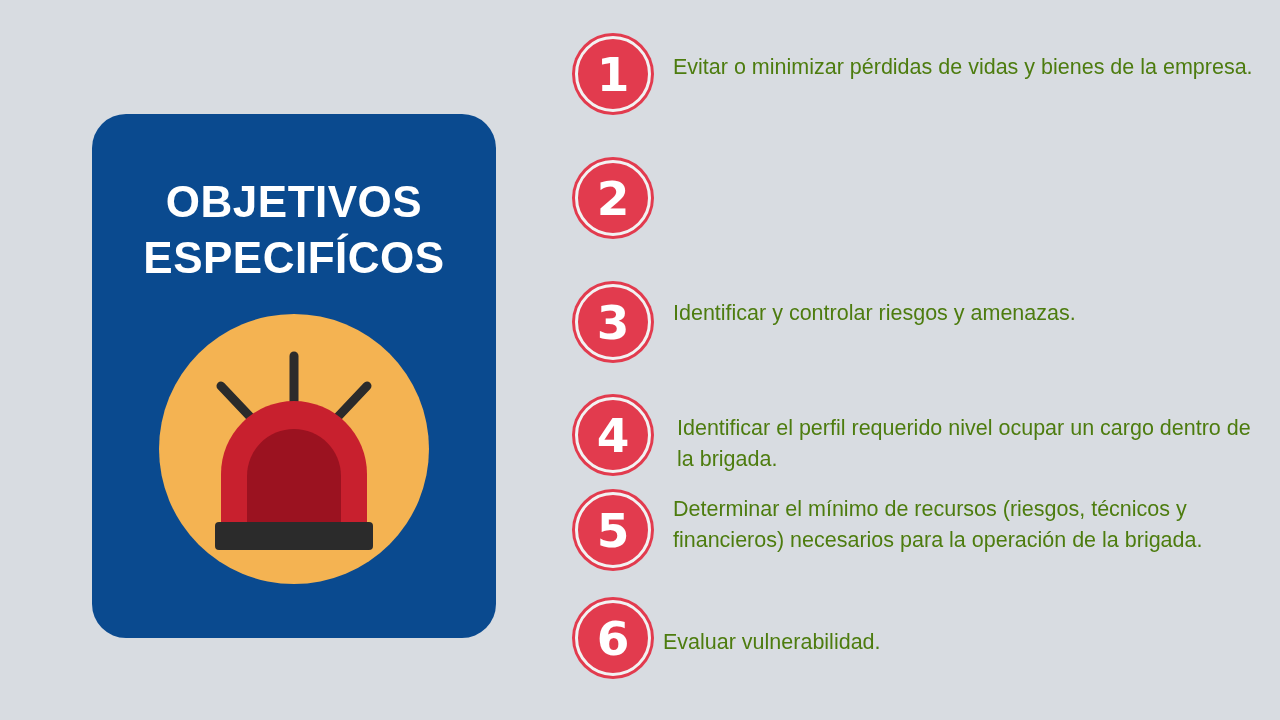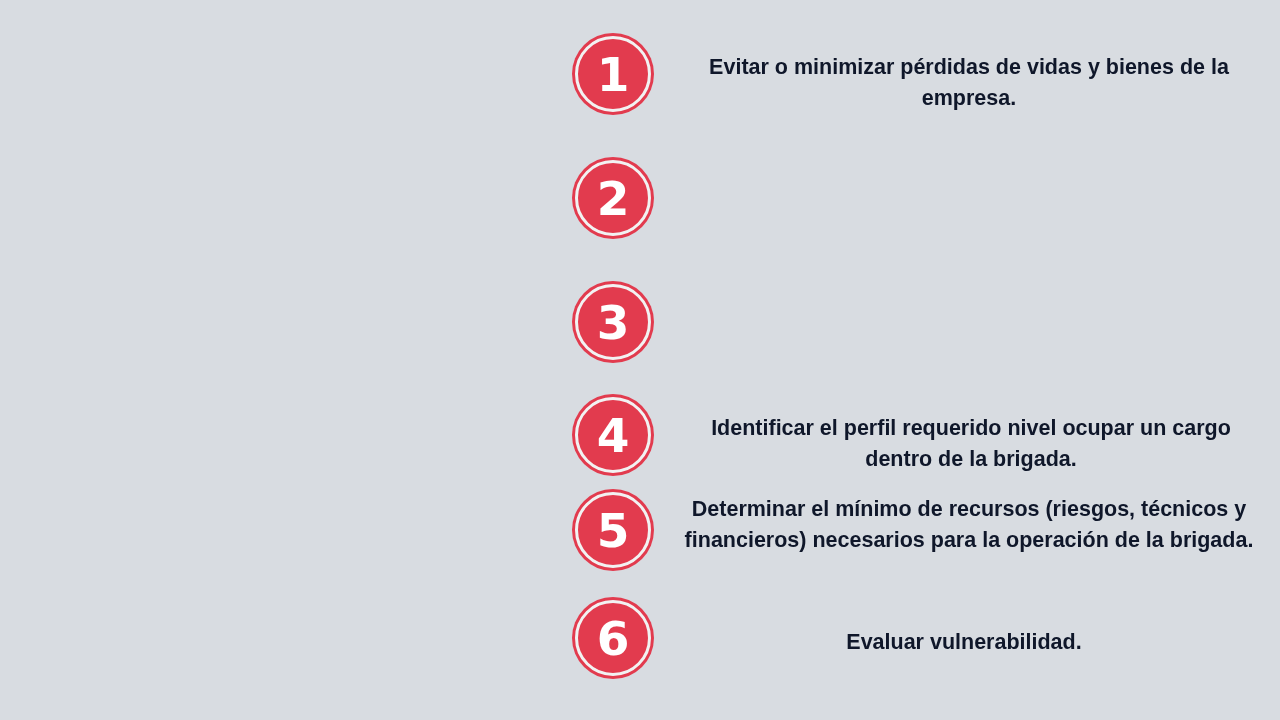--- a/index.html
+++ b/index.html
@@ -101,26 +101,25 @@
   }
   .badge span {
     color: #ffffff;
     font-size: 47px;
     font-weight: bold;
     line-height: 1;
     font-family: "DejaVu Sans", sans-serif;
   }
   .item-text {
     flex: 1 1 auto;
-    color: #0f172a;
+    color: #4d7c0f;
     font-size: 21.5px;
     line-height: 1.42;
-    font-weight: bold;
+    font-weight: normal;
     padding-left: 22px;
-    text-align: center;
   }
 
   .pos-1 { top: 14px; }
   .pos-2 { top: 138px; }
   .pos-3 { top: 262px; }
   .pos-4 { top: 375px; }
   .pos-5 { top: 470px; }
   .pos-6 { top: 578px; }
 
   .t-1 { padding-top: 16px; }
@@ -128,40 +127,62 @@
   .t-3 { padding-top: 14px; }
   .t-4 { padding-top: 16px; padding-left: 26px; }
   .t-5 { padding-top: 2px; }
   .t-6 { padding-top: 27px; padding-left: 12px; }
 </style>
 </head>
 <body>
 
 <div class="slide">
 
+  <div class="card">
+    <div class="card-title">
+      <span class="line">OBJETIVOS</span>
+      <span class="line">ESPECIFÍCOS</span>
+    </div>
+
+    <div class="icon-wrap">
+      <div class="icon-circle"></div>
+      <svg class="siren-svg" width="270" height="270" viewBox="0 0 270 270">
+
+        <line x1="135" y1="42" x2="135" y2="88" stroke="#2b2b2b" stroke-width="9" stroke-linecap="round"></line>
+        <line x1="62" y1="72" x2="96" y2="108" stroke="#2b2b2b" stroke-width="9" stroke-linecap="round"></line>
+        <line x1="208" y1="72" x2="174" y2="108" stroke="#2b2b2b" stroke-width="9" stroke-linecap="round"></line>
+
+        <path d="M62 210 L62 160 A73 73 0 0 1 208 160 L208 210 Z" fill="#c8202e"></path>
+        <path d="M88 210 L88 162 A47 47 0 0 1 182 162 L182 210 Z" fill="#9b1220"></path>
+
+        <rect x="56" y="208" width="158" height="28" rx="4" fill="#2b2b2b"></rect>
+      </svg>
+    </div>
+  </div>
 
   <div class="list">
 
     <div class="list-item pos-1">
       <div class="badge">
         <span>1</span>
       </div>
       <div class="item-text t-1">Evitar o minimizar pérdidas de vidas y bienes de la empresa.</div>
     </div>
 
     <div class="list-item pos-2">
       <div class="badge">
         <span>2</span>
       </div>
     </div>
 
     <div class="list-item pos-3">
       <div class="badge">
         <span>3</span>
       </div>
+      <div class="item-text t-3">Identificar y controlar riesgos y amenazas.</div>
     </div>
 
     <div class="list-item pos-4">
       <div class="badge">
         <span>4</span>
       </div>
       <div class="item-text t-4">Identificar el perfil requerido nivel ocupar un cargo dentro de la brigada.</div>
     </div>
 
     <div class="list-item pos-5">

